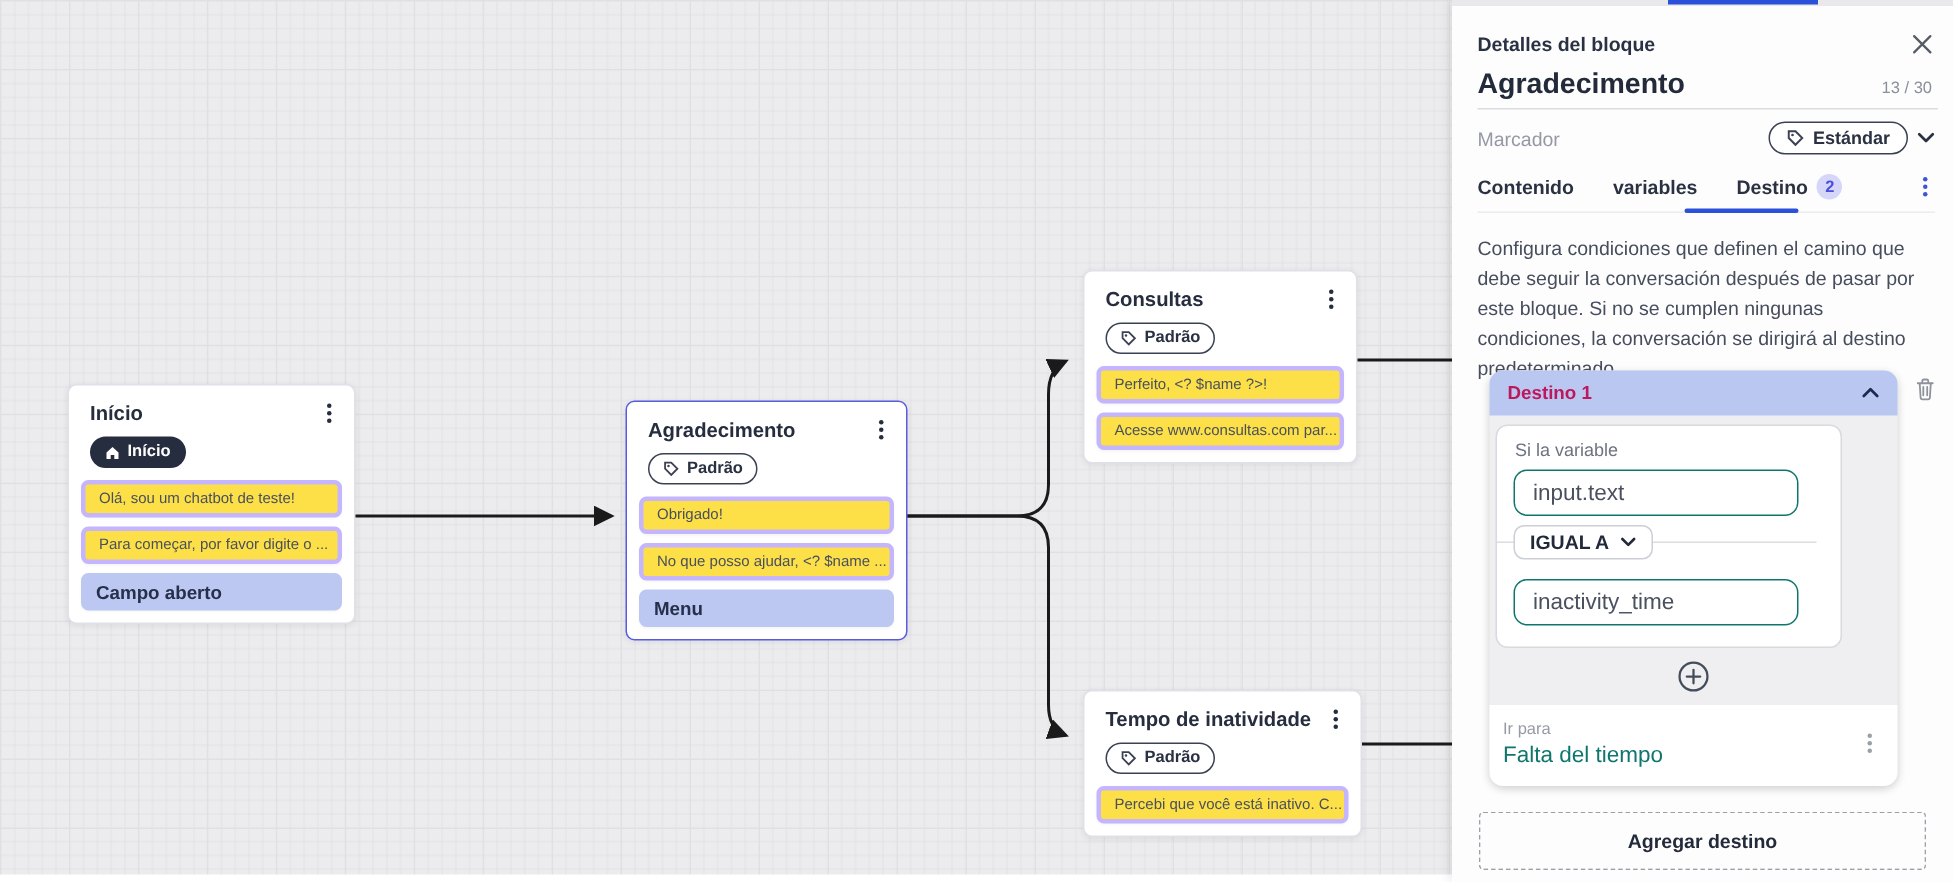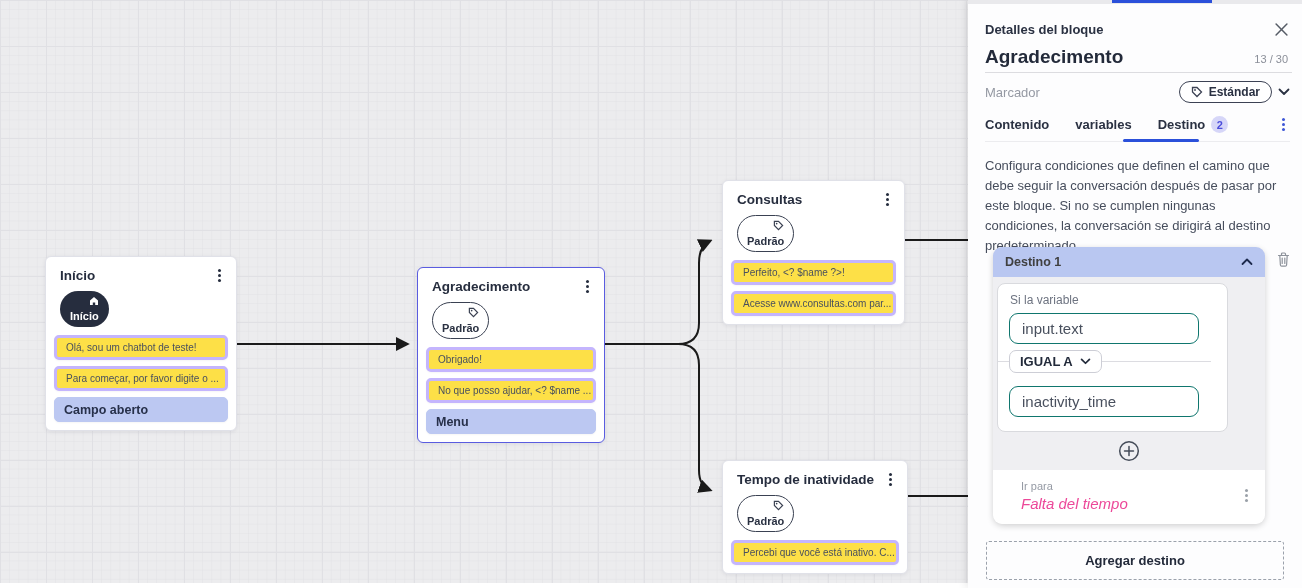--- a/index.html
+++ b/index.html
@@ -21,21 +21,21 @@
   
   .node { position:absolute; background:#fff; border:1px solid #e0e1e8; border-radius:6px;
     padding:8px; box-shadow:0 1px 4px rgba(20,25,45,.08); }
   .node.selected { border:1.5px solid #5a5ce0; }
   .node-head { display:flex; justify-content:space-between; align-items:center; padding:2px 2px 0 6px; }
   .node-title { font-size:13.5px; font-weight:700; color:#262d3e; line-height:17px; }
   .kebab-wrap { display:flex; align-items:center; justify-content:center; width:14px; height:17px; cursor:pointer; color:#262d3e; }
   .kebab { display:inline-block; width:3px; height:3px; border-radius:50%; background:currentColor;
     box-shadow:0 -5px 0 currentColor, 0 5px 0 currentColor; }
   .badge { display:inline-flex; align-items:flex-end; gap:5px; margin:7px 16px 2px 6px; border-radius:999px;
-    font-size:11px; font-weight:700; line-height:1;flex-direction:column; }
+    font-size:11px; font-weight:700; line-height:1; }
   .badge-dark { background:#262d3e; color:#fff; padding:5px 10px; }
   .badge-outline { border:1.2px solid #3a4152; color:#2a3142; padding:4px 9px; background:#fff; }
   .row { margin-top:6px; height:25px; display:flex; align-items:center; padding:0 9px;
     border:3px solid #c4b5fd; border-radius:5px; background:#fde047; font-size:10px; color:#49505e;
     white-space:nowrap; overflow:hidden; box-shadow:0 1px 2px rgba(0,0,0,.04); }
   .row.action { background:#bcc8f2; border:1px solid #bcc8f2; font-weight:700; color:#27304a; font-size:12.5px; }
 
   
   #panel { position:absolute; left:968px; top:0; width:334px; height:588px; background:#fdfdfe;
     box-shadow:-3px 0 8px rgba(0,0,0,.08); }
@@ -59,38 +59,38 @@
   .tab-badge { width:17px; height:17px; border-radius:50%; background:#d6d6f8; color:#4b4ddb;
     font-size:11px; font-weight:700; display:flex; align-items:center; justify-content:center; }
   .tab-underline { position:absolute; left:155px; top:139px; width:76px; height:3px; background:#2b50da; border-radius:2px; }
   .p-tabs .kebab-wrap { margin-left:auto; color:#3d56d6; }
   .p-desc { position:absolute; left:17px; top:156px; width:300px; font-size:13px; color:#464d5c; line-height:20px; }
 
   .dest-card { position:absolute; left:25px; top:247px; width:272px; background:#efeff2; border-radius:10px;
     box-shadow:0 2px 6px rgba(0,0,0,.18); }
   .dest-head { height:30px; background:#b9c7f1; border-radius:9px 9px 0 0; display:flex; align-items:center;
     justify-content:space-between; padding:0 12px; cursor:pointer; }
-  .dest-head-title { font-size:12.5px; font-weight:700; color:#404040; }
+  .dest-head-title { font-size:12.5px; font-weight:700; color:#be185d; }
   .trash-btn { position:absolute; left:308px; top:251px; color:#8d929b; cursor:pointer; }
   .cond-card { margin:6px 0 0 4px; width:231px; background:#fff; border:1px solid #d9dade; border-radius:8px; padding:10px 16px 14px 0; }
   .cond-label { font-size:12px; color:#6d7380; margin-left:12px; line-height:13px; }
   .cond-input { margin:6px 12px 0 11px; height:31px; border:1px solid #0f766e; border-radius:9px;
     display:flex; align-items:center; padding:0 12px; font-size:15px; color:#49505e; background:#fff;
     white-space:nowrap; overflow:hidden; }
   .cond-divider { position:relative; border-top:1px solid #dcdce1; margin-top:17px; }
   .op-chip { position:absolute; top:-12px; left:11px; height:23px; background:#fff; border:1px solid #cdced6;
     border-radius:7px; display:inline-flex; align-items:center; padding:0 10px; gap:7px;
     font-size:13px; font-weight:700; color:#222a3a; cursor:pointer; }
   .cond-input.second { margin-top:24px; }
   .plus-row { height:38px; display:flex; align-items:center; justify-content:center; }
   .plus-btn { cursor:pointer; color:#454c59; display:flex; }
-  .dest-foot { background:#fff; border-radius:0 0 9px 9px; padding:9px 12px 12px 28px; display:flex;
+  .dest-foot { background:#fff; border-radius:0 0 9px 9px; padding:9px 12px 12px 9px; display:flex;
     justify-content:space-between; align-items:center; }
   .goto-label { font-size:11px; color:#959aa4; line-height:14px; }
-  .goto-value { font-size:15px; color:#ec4899; margin-top:2px;font-style:italic; }
+  .goto-value { font-size:15px; color:#0f766e; margin-top:2px; }
   .dest-foot .kebab-wrap { color:#9aa0a8; }
   .add-dest { position:absolute; left:18px; top:541px; width:298px; height:39px; border:1.5px dashed #9ba1ab;
     border-radius:3px; display:flex; align-items:center; justify-content:center; font-size:13px; font-weight:700;
     color:#232a3a; cursor:pointer; background:transparent; }
 </style>
 </head>
 <body>
 
 <div id="app">
 

